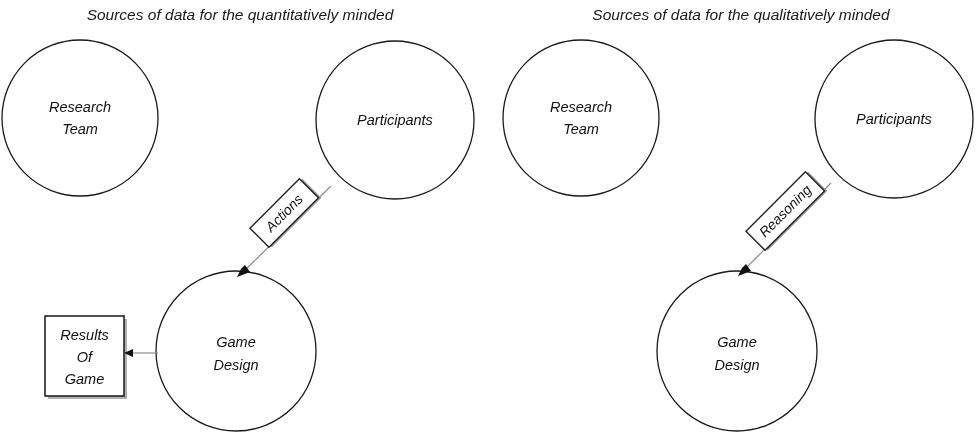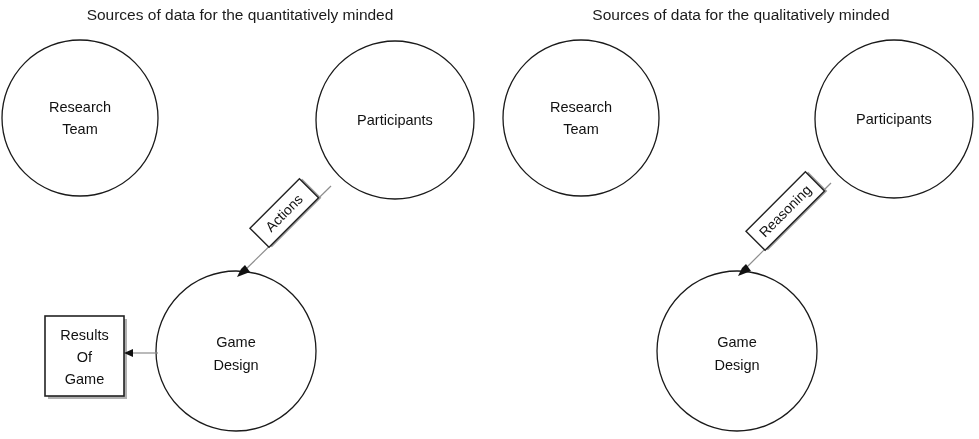--- a/index.html
+++ b/index.html
@@ -11,20 +11,21 @@
     width: 979px;
     height: 439px;
     font-family: "Liberation Sans", sans-serif;
     color: #000000;
     overflow: hidden;
   }
   #diagram-root {
     position: relative;
     width: 838px;
     height: 439px;
+    font-style: italic;
   }
   svg.diagram-svg {
     position: absolute;
     left: 0;
     top: 0;
     width: 979px;
     height: 439px;
     display: block;
   }
   .panel-title {

